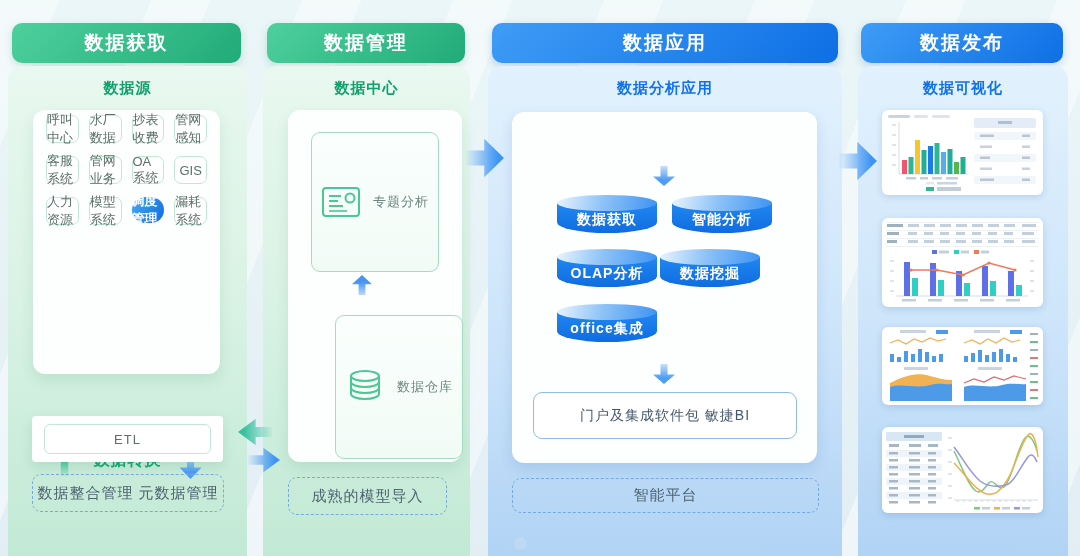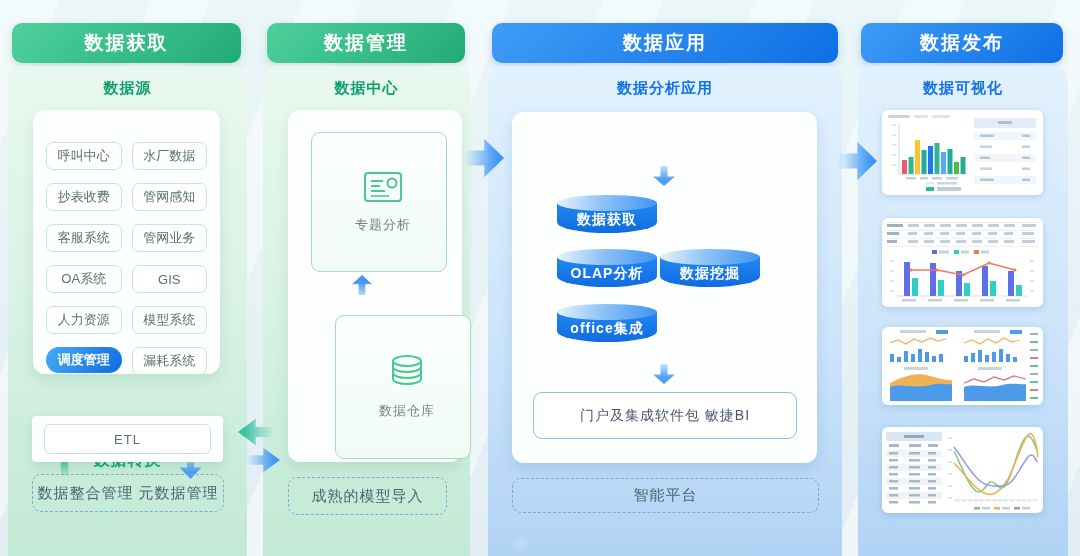--- a/index.html
+++ b/index.html
@@ -22,35 +22,35 @@
   .panel-green{background:linear-gradient(180deg,#E9F8F0 0%,#D8F2E3 45%,#BCE7D1 100%);}
   .panel-blue{background:linear-gradient(180deg,#E2F1FD 0%,#CCE4FA 50%,#A9CEF3 100%);}
   .subtitle{position:absolute;top:13px;left:0;width:100%;text-align:center;font-size:15px;font-weight:bold;letter-spacing:1px;}
   .sub-green{color:#12A06E;}
   .sub-blue{color:#1272E8;}
   .card{position:absolute;background:#FDFFFE;border-radius:12px;box-shadow:0 6px 14px rgba(30,120,90,.12);}
   .card-blue-shadow{box-shadow:0 6px 14px rgba(20,90,170,.14);}
   
   .src-grid{position:absolute;left:25px;top:44px;width:187px;height:264px;background:#FDFFFE;border-radius:12px;
     box-shadow:0 6px 14px rgba(30,120,90,.12);
-    display:grid;grid-template-columns:1fr 1fr;gap:13px 10px;padding:32px 13px;box-sizing:border-box;align-content:start;}
+    display:grid;grid-template-columns:1fr 1fr 1fr 1fr;gap:13px 10px;padding:5px 13px;box-sizing:border-box;align-content:start;}
   .src-btn{height:26px;border:1px solid #C4E7D4;border-radius:7px;background:#fff;
     display:flex;align-items:center;justify-content:center;font-size:13px;color:#5A7069;}
   .src-btn.pill{border:none;border-radius:999px;background:linear-gradient(120deg,#45AAF4,#0F6BE2);color:#fff;font-weight:bold;}
   .transform-row{position:absolute;left:0;top:378px;width:100%;display:flex;align-items:center;justify-content:center;gap:18px;}
   .transform-label{font-size:16px;font-weight:bold;color:#12A873;letter-spacing:1px;}
   .etl-card{position:absolute;left:24px;top:350px;width:191px;height:46px;background:#fff;border-radius:4px;box-shadow:0 5px 12px rgba(30,120,90,.14);}
   .etl-inner{position:absolute;left:12px;right:12px;top:8px;bottom:8px;border:1px solid #C4E7D4;border-radius:6px;
     display:flex;align-items:center;justify-content:center;font-size:13px;color:#5A6E75;letter-spacing:1px;}
   .dashed-box{position:absolute;border:1px dashed #76A9DE;border-radius:9px;
     display:flex;align-items:center;justify-content:center;font-size:15px;color:#4E6472;letter-spacing:1px;}
   
   .mini-panel{position:absolute;left:23px;width:126px;height:138px;border:1px solid #A3DDC1;border-radius:9px;
     background:linear-gradient(180deg,#FBFFFD,#F1FBF6);
-    display:flex;flex-direction:column;align-items:center;justify-content:center;gap:12px;padding-left:8px;}
+    display:flex;flex-direction:row;align-items:center;justify-content:center;gap:12px;}
   .mini-label{font-size:13px;color:#6E8680;letter-spacing:1px;}
   
   .semantic-box{position:absolute;left:21px;top:20px;width:263px;height:31px;border:1px solid #8FBCEA;border-radius:6px;background:#fff;
     display:flex;align-items:center;justify-content:center;font-size:14px;color:#47586B;letter-spacing:1px;}
   .portal-box{position:absolute;left:21px;top:280px;width:262px;height:45px;border:1px solid #8FBCEA;border-radius:9px;background:#fff;
     display:flex;align-items:center;justify-content:center;font-size:14px;color:#47586B;letter-spacing:1px;}
   .cyl{position:absolute;width:100px;height:30px;background:linear-gradient(180deg,#2187F2,#0F6CE0);
     border-radius:0 0 50px 50px / 0 0 11px 11px;}
   .cyl::before{content:"";position:absolute;left:0;top:-8px;width:100%;height:16px;border-radius:50%;
     background:linear-gradient(100deg,#E9F4FE 0%,#8FC3F7 45%,#3E93F2 100%);}
@@ -149,20 +149,23 @@
     </div>
     <div class="dashed-box" style="left:25px;top:411px;width:157px;height:36px;">成熟的模型导入</div>
   </div>
 
   <div class="col-panel panel-blue" style="left:488px;width:354px;">
     <div class="subtitle sub-blue">数据分析应用</div>
     <div class="card card-blue-shadow" style="left:24px;top:46px;width:305px;height:351px;">
       <div class="v-down-blue-abs" style="left:141px;top:54px;"></div>
       <div class="cyl" style="left:45px;top:91px;">
         <span>数据获取</span>
+        </div>
+      <div class="cyl" style="left:160px;top:91px;">
+        <span>智能分析</span>
         </div>
       <div class="cyl" style="left:45px;top:145px;">
         <span>OLAP分析</span>
         </div>
       <div class="cyl" style="left:148px;top:145px;">
         <span>数据挖掘</span>
         </div>
       <div class="cyl" style="left:45px;top:200px;">
         <span>office集成</span>
         </div>

